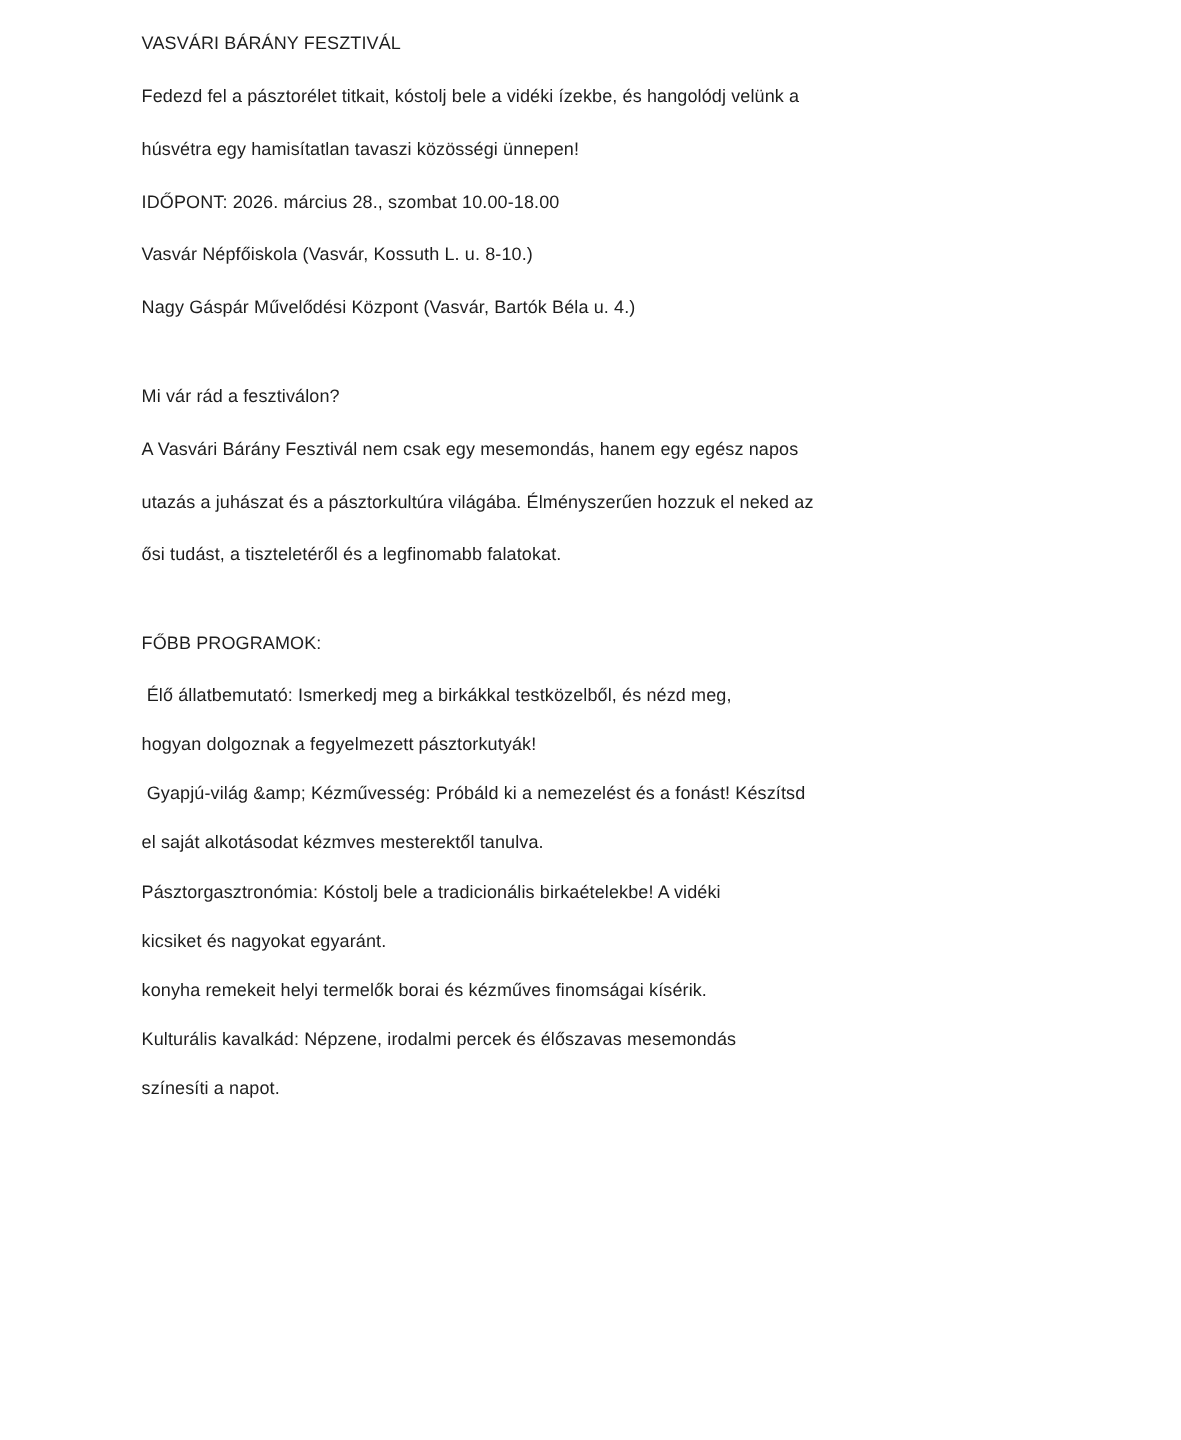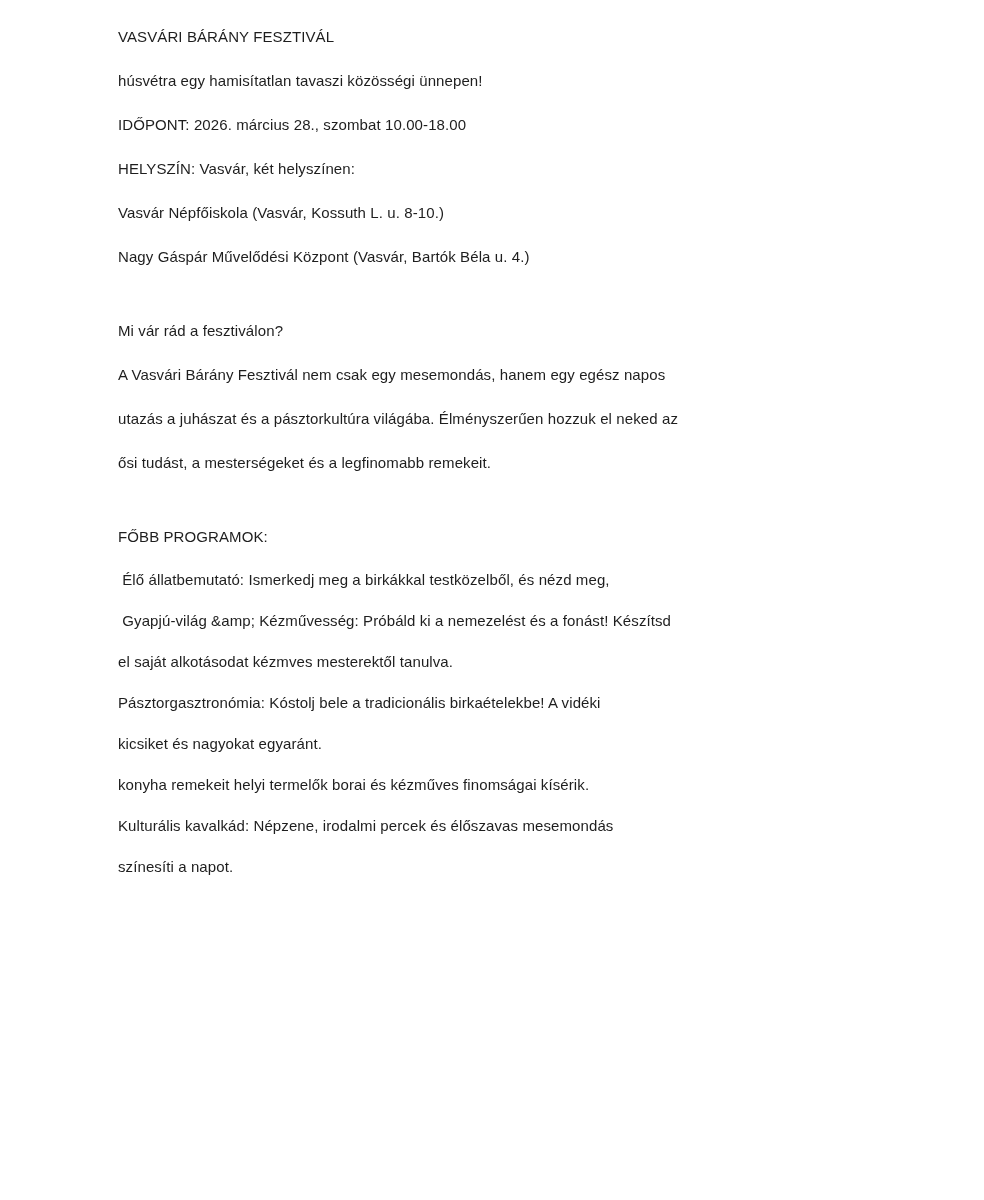--- a/index.html
+++ b/index.html
@@ -35,41 +35,42 @@
   .spacer-b { height: 30px; }
   .spacer-c { height: 32px; }
 </style>
 </head>
 <body>
 
 <div class="doc">
 
   <div class="section section-header">
     <div class="line">VASVÁRI BÁRÁNY FESZTIVÁL</div>
+    <div class="line">Fedezd fel a pásztorélet titkait, kóstolj bele a vidéki ízekbe, és hangolódj velünk a</div>
     <div class="line">húsvétra egy hamisítatlan tavaszi közösségi ünnepen!</div>
     <div class="line">IDŐPONT: 2026. március 28., szombat 10.00-18.00</div>
-    <div class="line">HELYSZÍN: Vasvár, két helyszínen:</div>
     <div class="line">Vasvár Népfőiskola (Vasvár, Kossuth L. u. 8-10.)</div>
     <div class="line">Nagy Gáspár Művelődési Központ (Vasvár, Bartók Béla u. 4.)</div>
   </div>
 
   <div class="spacer-a"></div>
 
   <div class="section section-about">
     <div class="line">Mi vár rád a fesztiválon?</div>
     <div class="line">A Vasvári Bárány Fesztivál nem csak egy mesemondás, hanem egy egész napos</div>
     <div class="line">utazás a juhászat és a pásztorkultúra világába. Élményszerűen hozzuk el neked az</div>
-    <div class="line">ősi tudást, a mesterségeket és a legfinomabb remekeit.</div>
+    <div class="line">ősi tudást, a tiszteletéről és a legfinomabb falatokat.</div>
   </div>
 
   <div class="spacer-b"></div>
 
   <div class="section section-programs">
     <div class="line">FŐBB PROGRAMOK:</div>
     <div class="line body-line"> Élő állatbemutató: Ismerkedj meg a birkákkal testközelből, és nézd meg,</div>
+    <div class="line body-line">hogyan dolgoznak a fegyelmezett pásztorkutyák!</div>
     <div class="line body-line"> Gyapjú-világ &amp;amp; Kézművesség: Próbáld ki a nemezelést és a fonást! Készítsd</div>
     <div class="line body-line">el saját alkotásodat kézmves mesterektől tanulva.</div>
     <div class="line body-line">Pásztorgasztronómia: Kóstolj bele a tradicionális birkaételekbe! A vidéki</div>
     <div class="line body-line">kicsiket és nagyokat egyaránt.</div>
     <div class="line body-line">konyha remekeit helyi termelők borai és kézműves finomságai kísérik.</div>
     <div class="line body-line">Kulturális kavalkád: Népzene, irodalmi percek és élőszavas mesemondás</div>
     <div class="line body-line">színesíti a napot.</div>
   </div>
 
   <div class="spacer-c"></div>

